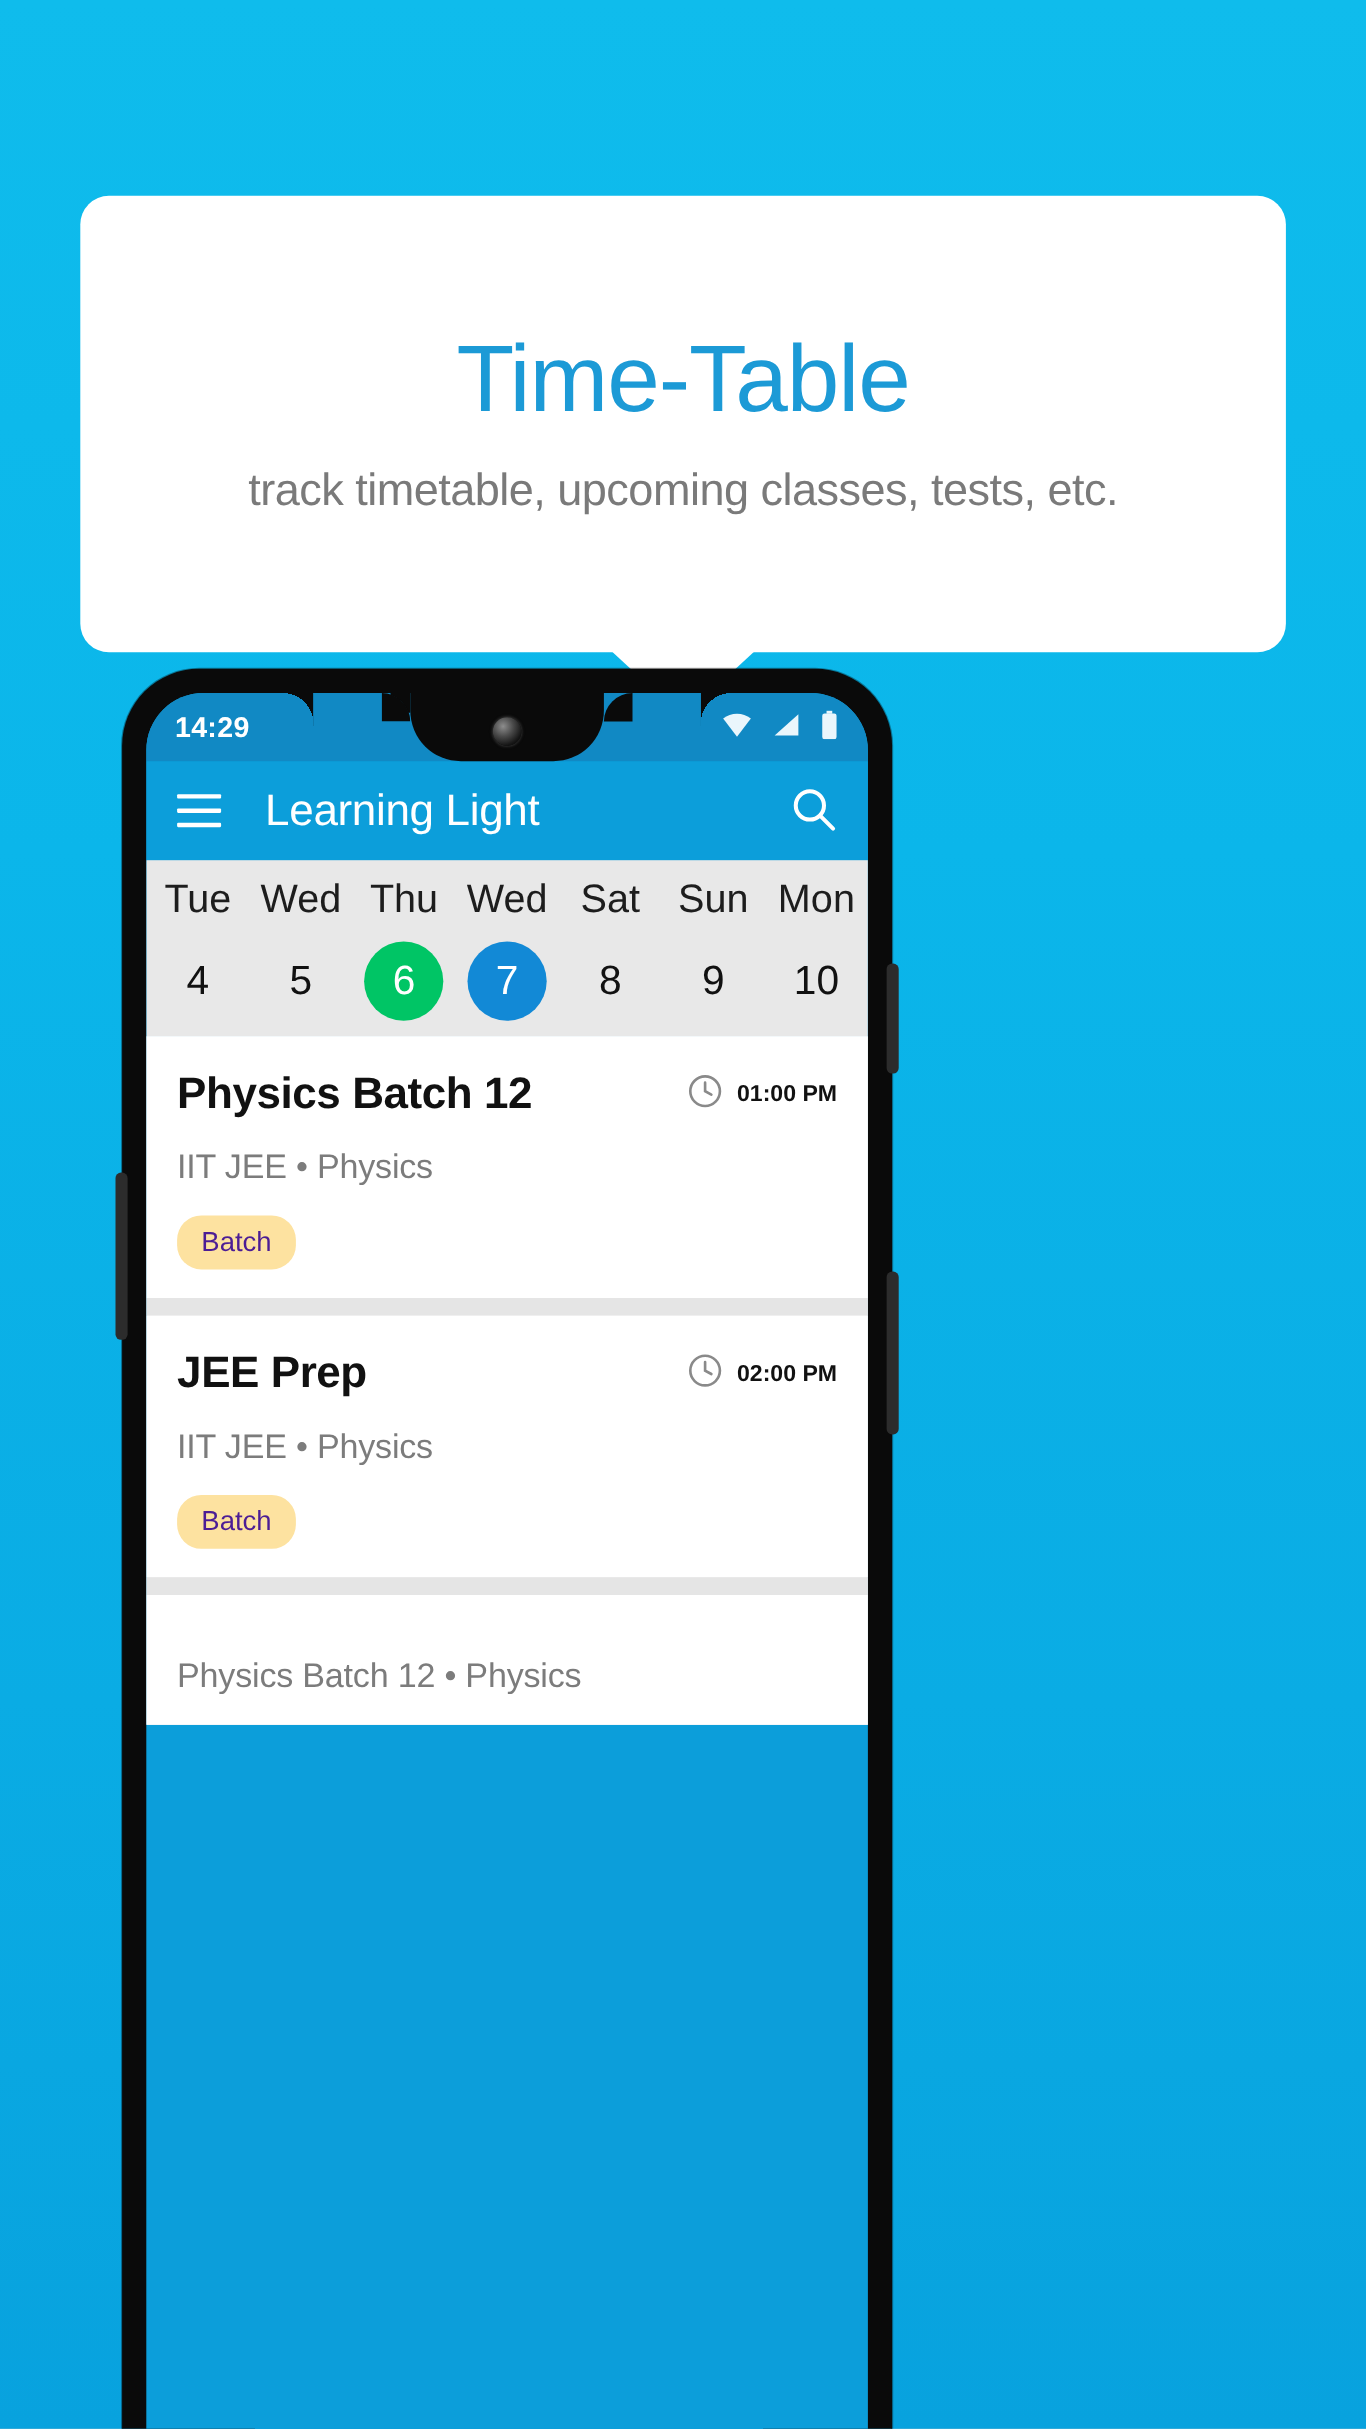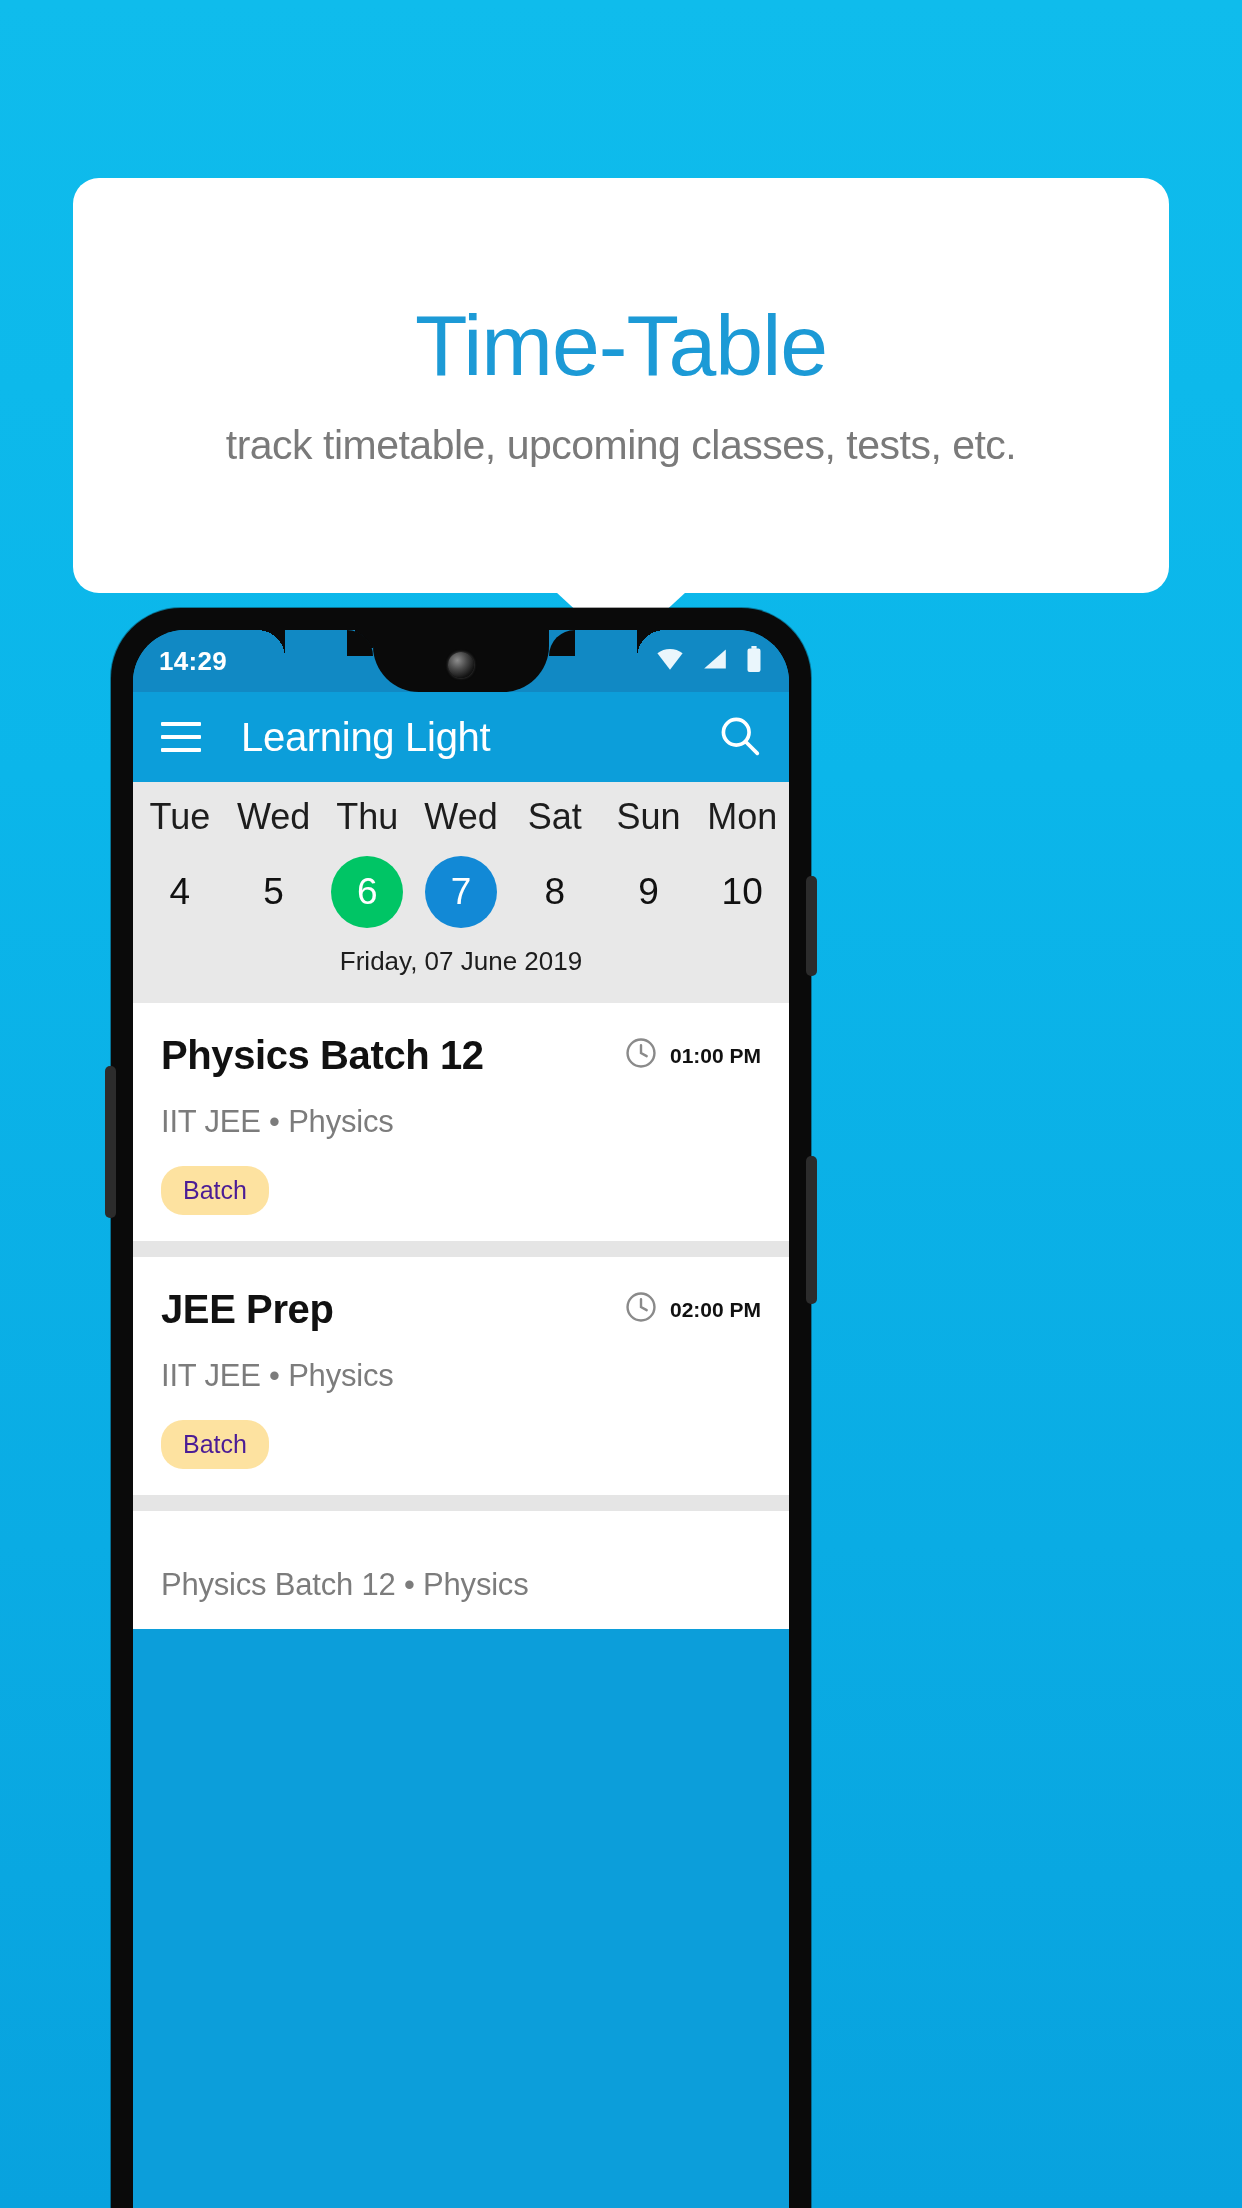--- a/index.html
+++ b/index.html
@@ -210,21 +210,20 @@
         <div class="date-cell">
             <div class="date-num">8</div>
           </div>
         <div class="date-cell">
             <div class="date-num">9</div>
           </div>
         <div class="date-cell">
             <div class="date-num">10</div>
           </div>
       </div>
-      <div class="date-caption">Friday, 07 June 2019</div>
     </div>
 
     <div class="classlist">
 
       <div class="class-card">
         <div class="card-top">
           <div class="card-title">Physics Batch 12</div>
           <div class="card-time">
             <span>
               <svg width="34" height="34" viewBox="0 0 24 24" fill="none" stroke="#8a8a8a" stroke-width="1.7">

